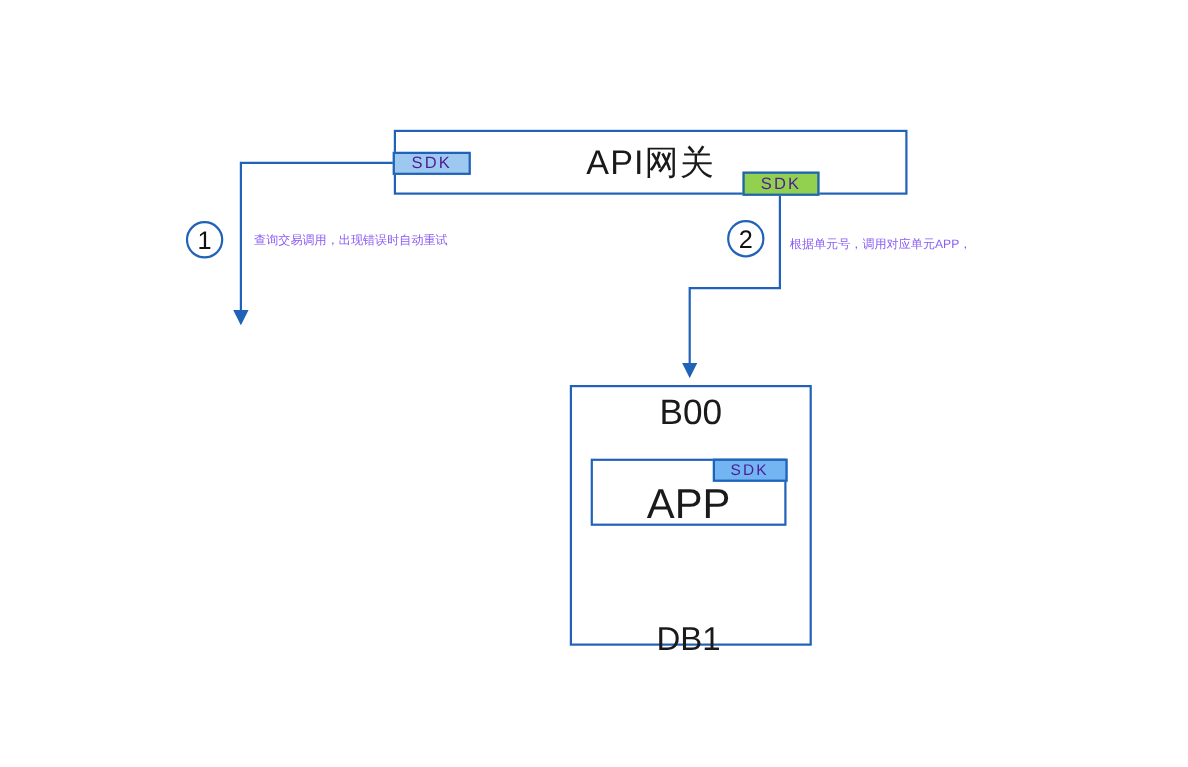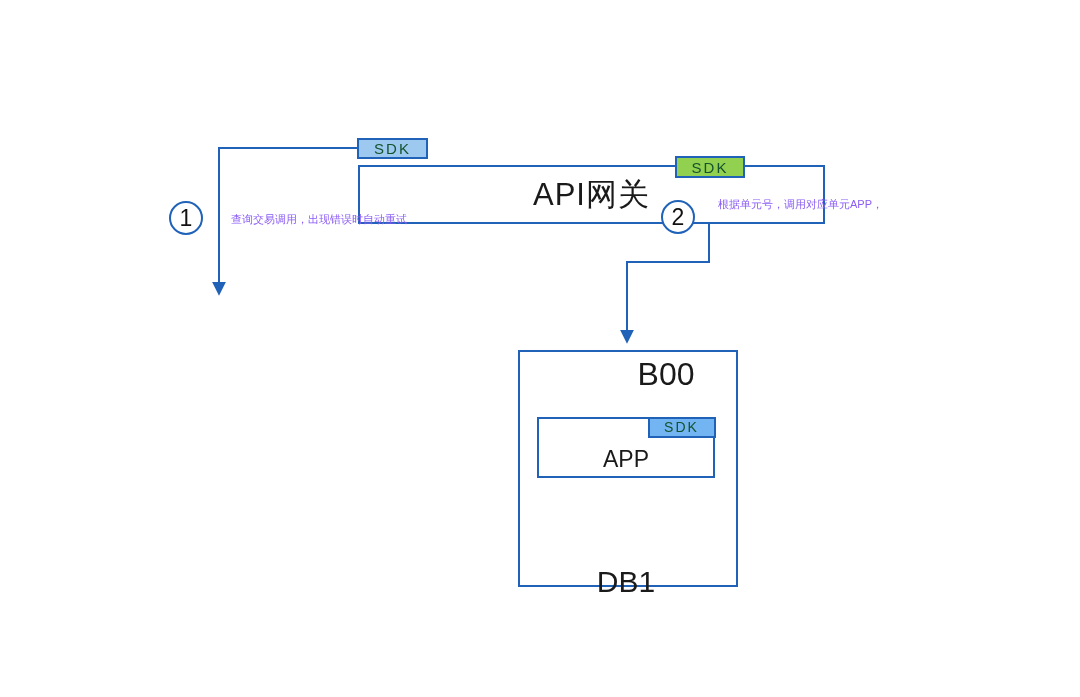--- a/index.html
+++ b/index.html
@@ -13,49 +13,49 @@
   *{margin:0;padding:0;box-sizing:border-box;}
   html,body{background:#fff;}
   body{font-family:"Liberation Sans","DejaVu Sans",sans-serif;color:var(--ink);}
   .canvas{position:relative;width:1080px;height:697px;background:#fff;overflow:hidden;}
   .layer{position:absolute;left:0;top:0;width:1080px;height:697px;}
   .conn{stroke:var(--accent);stroke-width:2;fill:none;}
   .arrowhead{fill:var(--accent);}
   .cyl{stroke:var(--accent);stroke-width:2.5;fill:#fff;}
 
   .box{position:absolute;background:#fff;border:2px solid var(--accent);}
-  .api-box{left:358px;top:118px;width:467px;height:59px;display:flex;align-items:center;justify-content:center;margin-top:47px;}
+  .api-box{left:358px;top:118px;width:467px;height:59px;display:flex;align-items:center;justify-content:center;}
   .api-title{font-size:31px;color:var(--ink);letter-spacing:1px;}
 
   .sdk-tag{position:absolute;display:flex;align-items:center;justify-content:center;
-    color:#14532d;font-size:15px;letter-spacing:2px;border:2px solid var(--accent);}
+    color:#4c1d95;font-size:15px;letter-spacing:2px;border:2px solid var(--accent);}
   .sdk-left{left:357px;top:138px;width:71px;height:21px;background:var(--sdk-light);}
   .sdk-green{left:675px;top:156px;width:70px;height:22px;background:var(--sdk-green);}
 
   .step-badge{position:absolute;width:34px;height:34px;border:2px solid var(--accent);
     border-radius:50%;background:#fff;display:flex;align-items:center;justify-content:center;
     font-size:23px;color:#111;}
   .badge-1{left:169px;top:201px;}
   .badge-2{left:661px;top:200px;}
 
   .note{position:absolute;font-size:11px;line-height:22px;color:#8b5cf6;white-space:nowrap;}
   .note-1{left:231px;top:208px;}
-  .note-2{left:718px;top:193px;}
+  .note-2{left:718px;top:211px;}
 
   .service-box{position:absolute;left:118px;top:304px;width:200px;height:49px;
     background:var(--service-fill);border:2px solid var(--accent);border-radius:12px;
     display:flex;align-items:center;justify-content:center;color:#fff;font-size:24px;}
 
   .b00-box{left:518px;top:350px;width:220px;height:237px;}
   .b00-title{position:absolute;left:518px;top:356px;width:220px;text-align:center;
-    font-size:32px;color:var(--ink);margin-left:38px;}
+    font-size:32px;color:var(--ink);}
 
   .app-box{left:537px;top:417px;width:178px;height:61px;border-width:2.5px;
     display:flex;align-items:center;justify-content:center;}
-  .app-label{font-size:23px;color:var(--ink);margin-top:24px;}
+  .app-label{font-size:38px;color:var(--ink);margin-top:24px;}
   .app-sdk{right:-2.5px;top:-2.5px;left:auto;width:68px;height:21px;background:var(--app-sdk);font-size:14px;}
 
   .db-label{position:absolute;left:538px;top:528px;width:176px;height:34px;
     display:flex;align-items:center;justify-content:center;font-size:30px;color:var(--ink);margin-top:37px;}
 </style>
 </head>
 <body>
 
 <div class="canvas">
 

